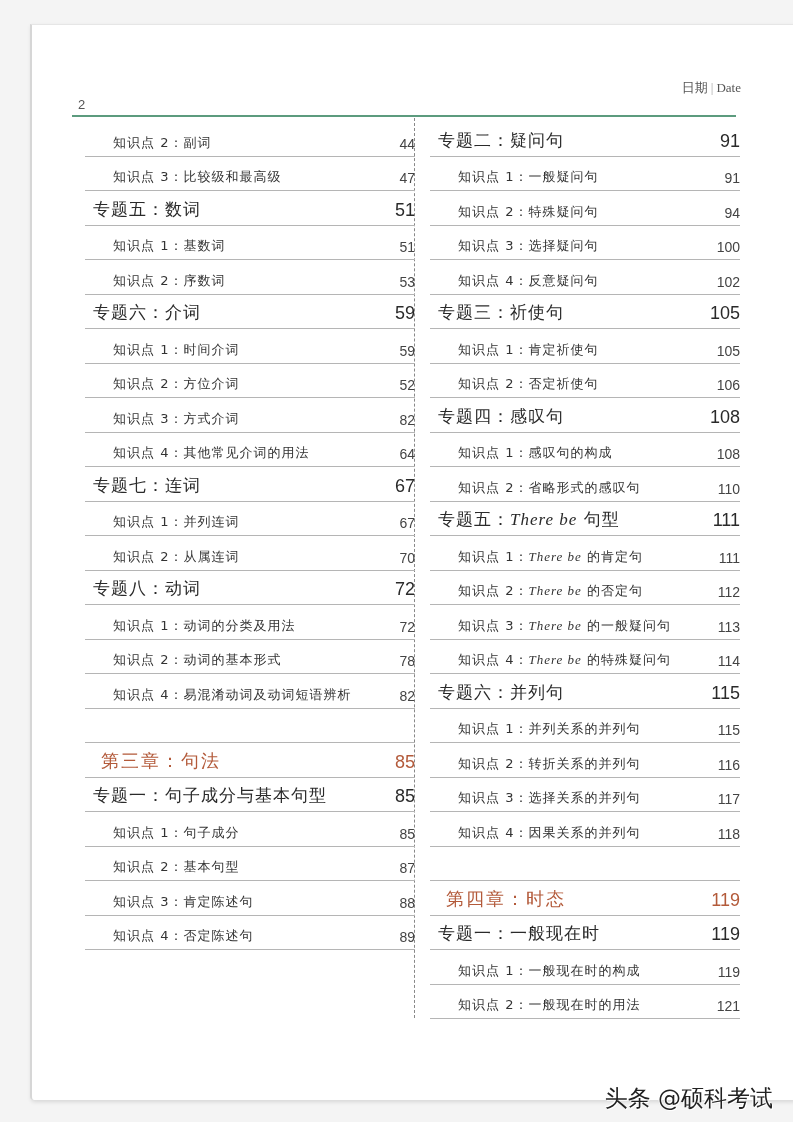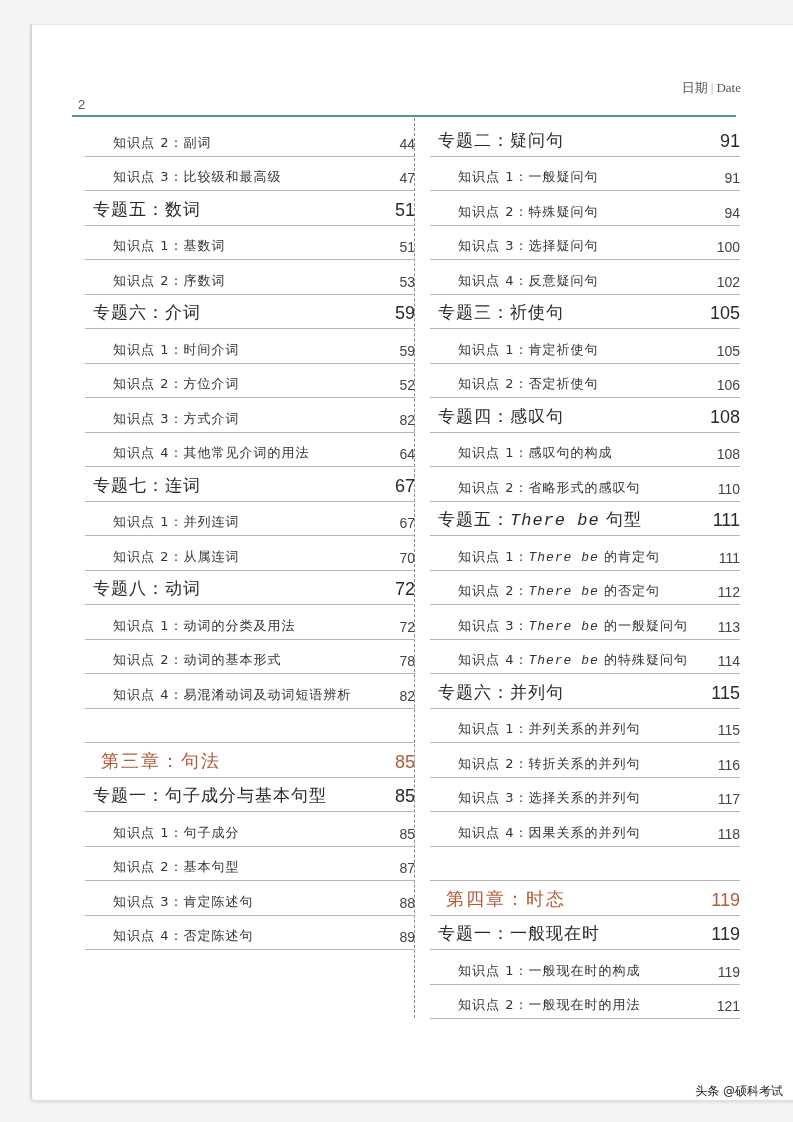--- a/index.html
+++ b/index.html
@@ -63,25 +63,25 @@
       white-space: nowrap;
       margin-left: 14px;
     }
     .row.topic .label { font-size: 17px; padding-left: 8px; letter-spacing: 1px; }
     .row.topic .page-ref { font-size: 18px; }
     .row.point .label { font-size: 13px; padding-left: 28px; letter-spacing: 1px; color: #333; }
     .row.point .page-ref { font-size: 14px; color: #444; }
     .row.chapter .label { font-size: 18px; padding-left: 16px; color: #b35a3a; letter-spacing: 2px; }
     .row.chapter .page-ref { font-size: 18px; color: #b35a3a; }
     .row.blank { }
-    .row .en { font-style: italic; font-family: Liberation Mono, monospace; }
+    .row .en { font-style: italic; font-family: Liberation Serif, serif; }
     .watermark {
-      position: absolute; right: 10px; top: 1083px;
+      position: absolute; right: 20px; top: 1083px;
       font-family: "DejaVu Sans", sans-serif;
-      font-size: 12px; color: #222;
+      font-size: 23px; color: #222;
       text-shadow: 1px 1px 0 #fff, -1px -1px 0 #fff;
     }
   </style>
 </head>
 <body>
 
 <div class="page"></div>
 
 <span class="page-number">2</span>
 <span class="date-label"><span>日期</span><span class="sep">|</span><span>Date</span></span>

